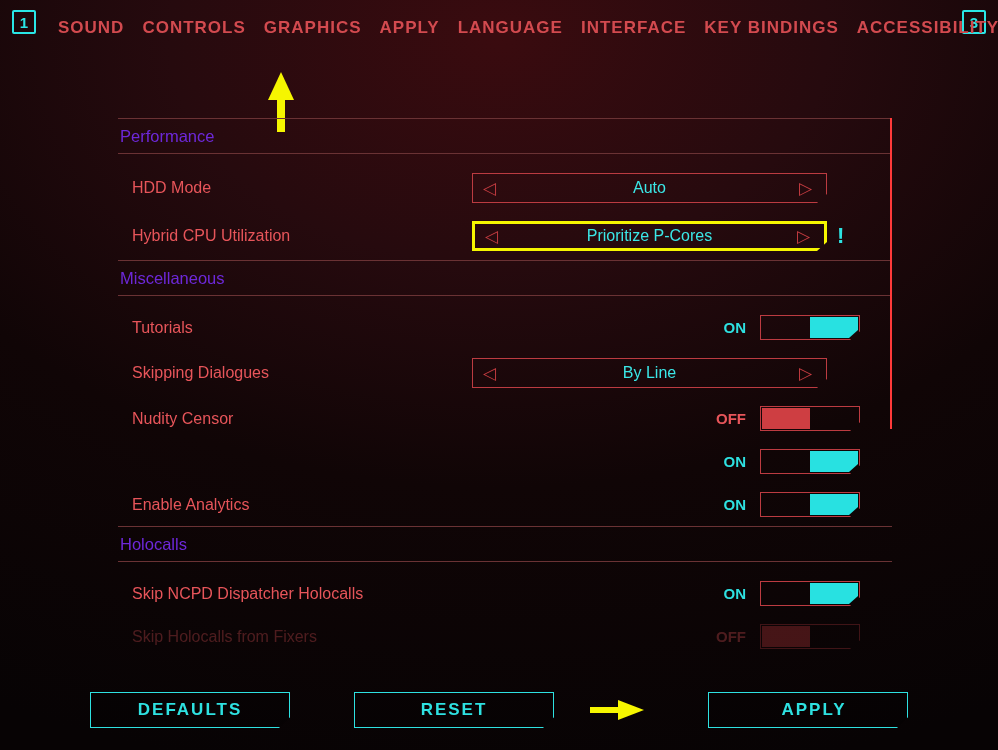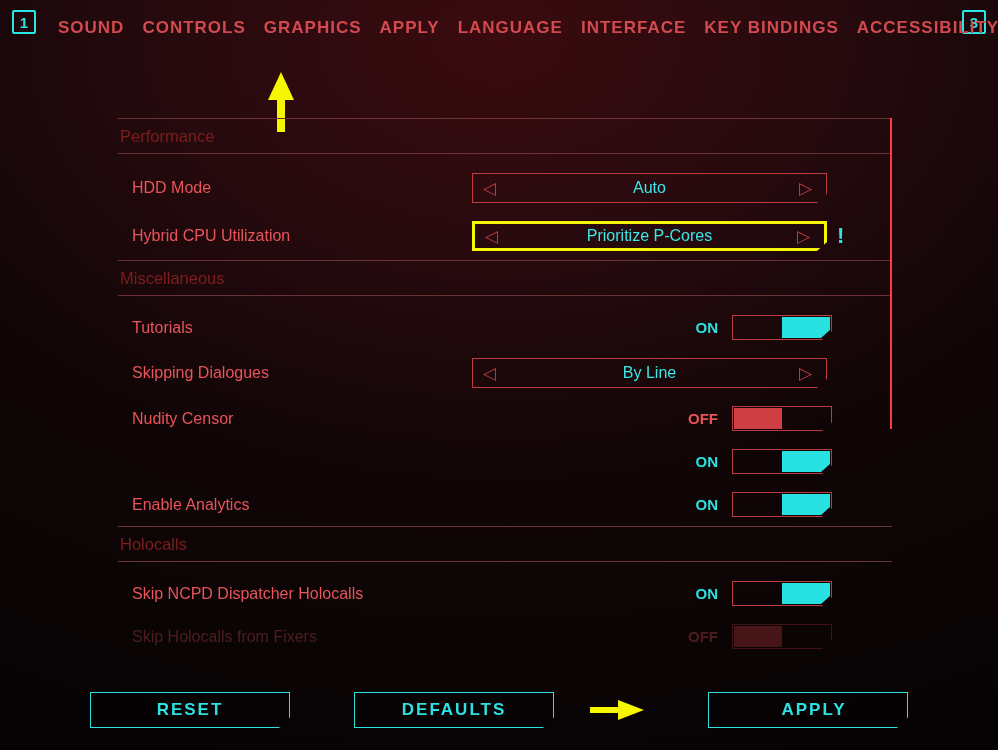--- a/index.html
+++ b/index.html
@@ -47,21 +47,21 @@
   .panel {
     position: absolute; top: 118px; left: 118px; right: 106px; bottom: 95px;
     overflow: hidden;
   }
   .panel .scrollbar {
     position: absolute; top: 0; right: -2px; width: 4px; height: 58%;
     background: #ff3a3a;
   }
 
   .section-head {
-    color: #7f1d1d; font-size: 16.5px; font-weight: 400;
+    color: #6d28d9; font-size: 16.5px; font-weight: 400;
     padding: 8px 2px 7px;
     border-top: 1px solid #6a3234; border-bottom: 1px solid #6a3234;
     margin-bottom: 10px;
   }
 
   .row {
     display: flex; align-items: center;
     padding: 9px 0 9px 14px;
     font-size: 16px; color: #e7555a;
   }
@@ -84,21 +84,21 @@
   .selector .arrow-r { right: 14px; }
   .selector.hl { border: 3px solid #f6f600; }
 
   .bang {
     margin-left: 10px; color: #2de3e3; font-weight: 700; font-size: 22px;
   }
 
   
   .toggle-wrap {
     flex: 1; display: flex; justify-content: flex-end; align-items: center; gap: 14px;
-    padding-right: 60px;
+    padding-right: 32px;
   }
   .toggle-text-on  { color: #2ee1e1; font-weight: 600; font-size: 15px; }
   .toggle-text-off { color: #e7555a; font-weight: 600; font-size: 15px; }
   .toggle {
     width: 100px; height: 25px;
     border: 1px solid #bc3b41; position: relative;
     clip-path: polygon(0 0, 100% 0, 100% 65%, calc(100% - 10px) 100%, 0 100%);
   }
   .toggle .knob {
     position: absolute; top: 1px; height: calc(100% - 2px); width: 48px;
@@ -245,17 +245,17 @@
     <div class="toggle-wrap">
       <span class="toggle-text-off">OFF</span>
       <div class="toggle off">
           <div class="knob"></div>
         </div>
     </div>
   </div>
 </div>
 
 <div class="footer">
+  <div class="btn">DEFAULTS</div>
   <div class="btn">RESET</div>
-  <div class="btn">DEFAULTS</div>
   <div class="arrow-right"></div>
   <div class="btn hl">APPLY</div>
 </div>
 
 </body></html>

